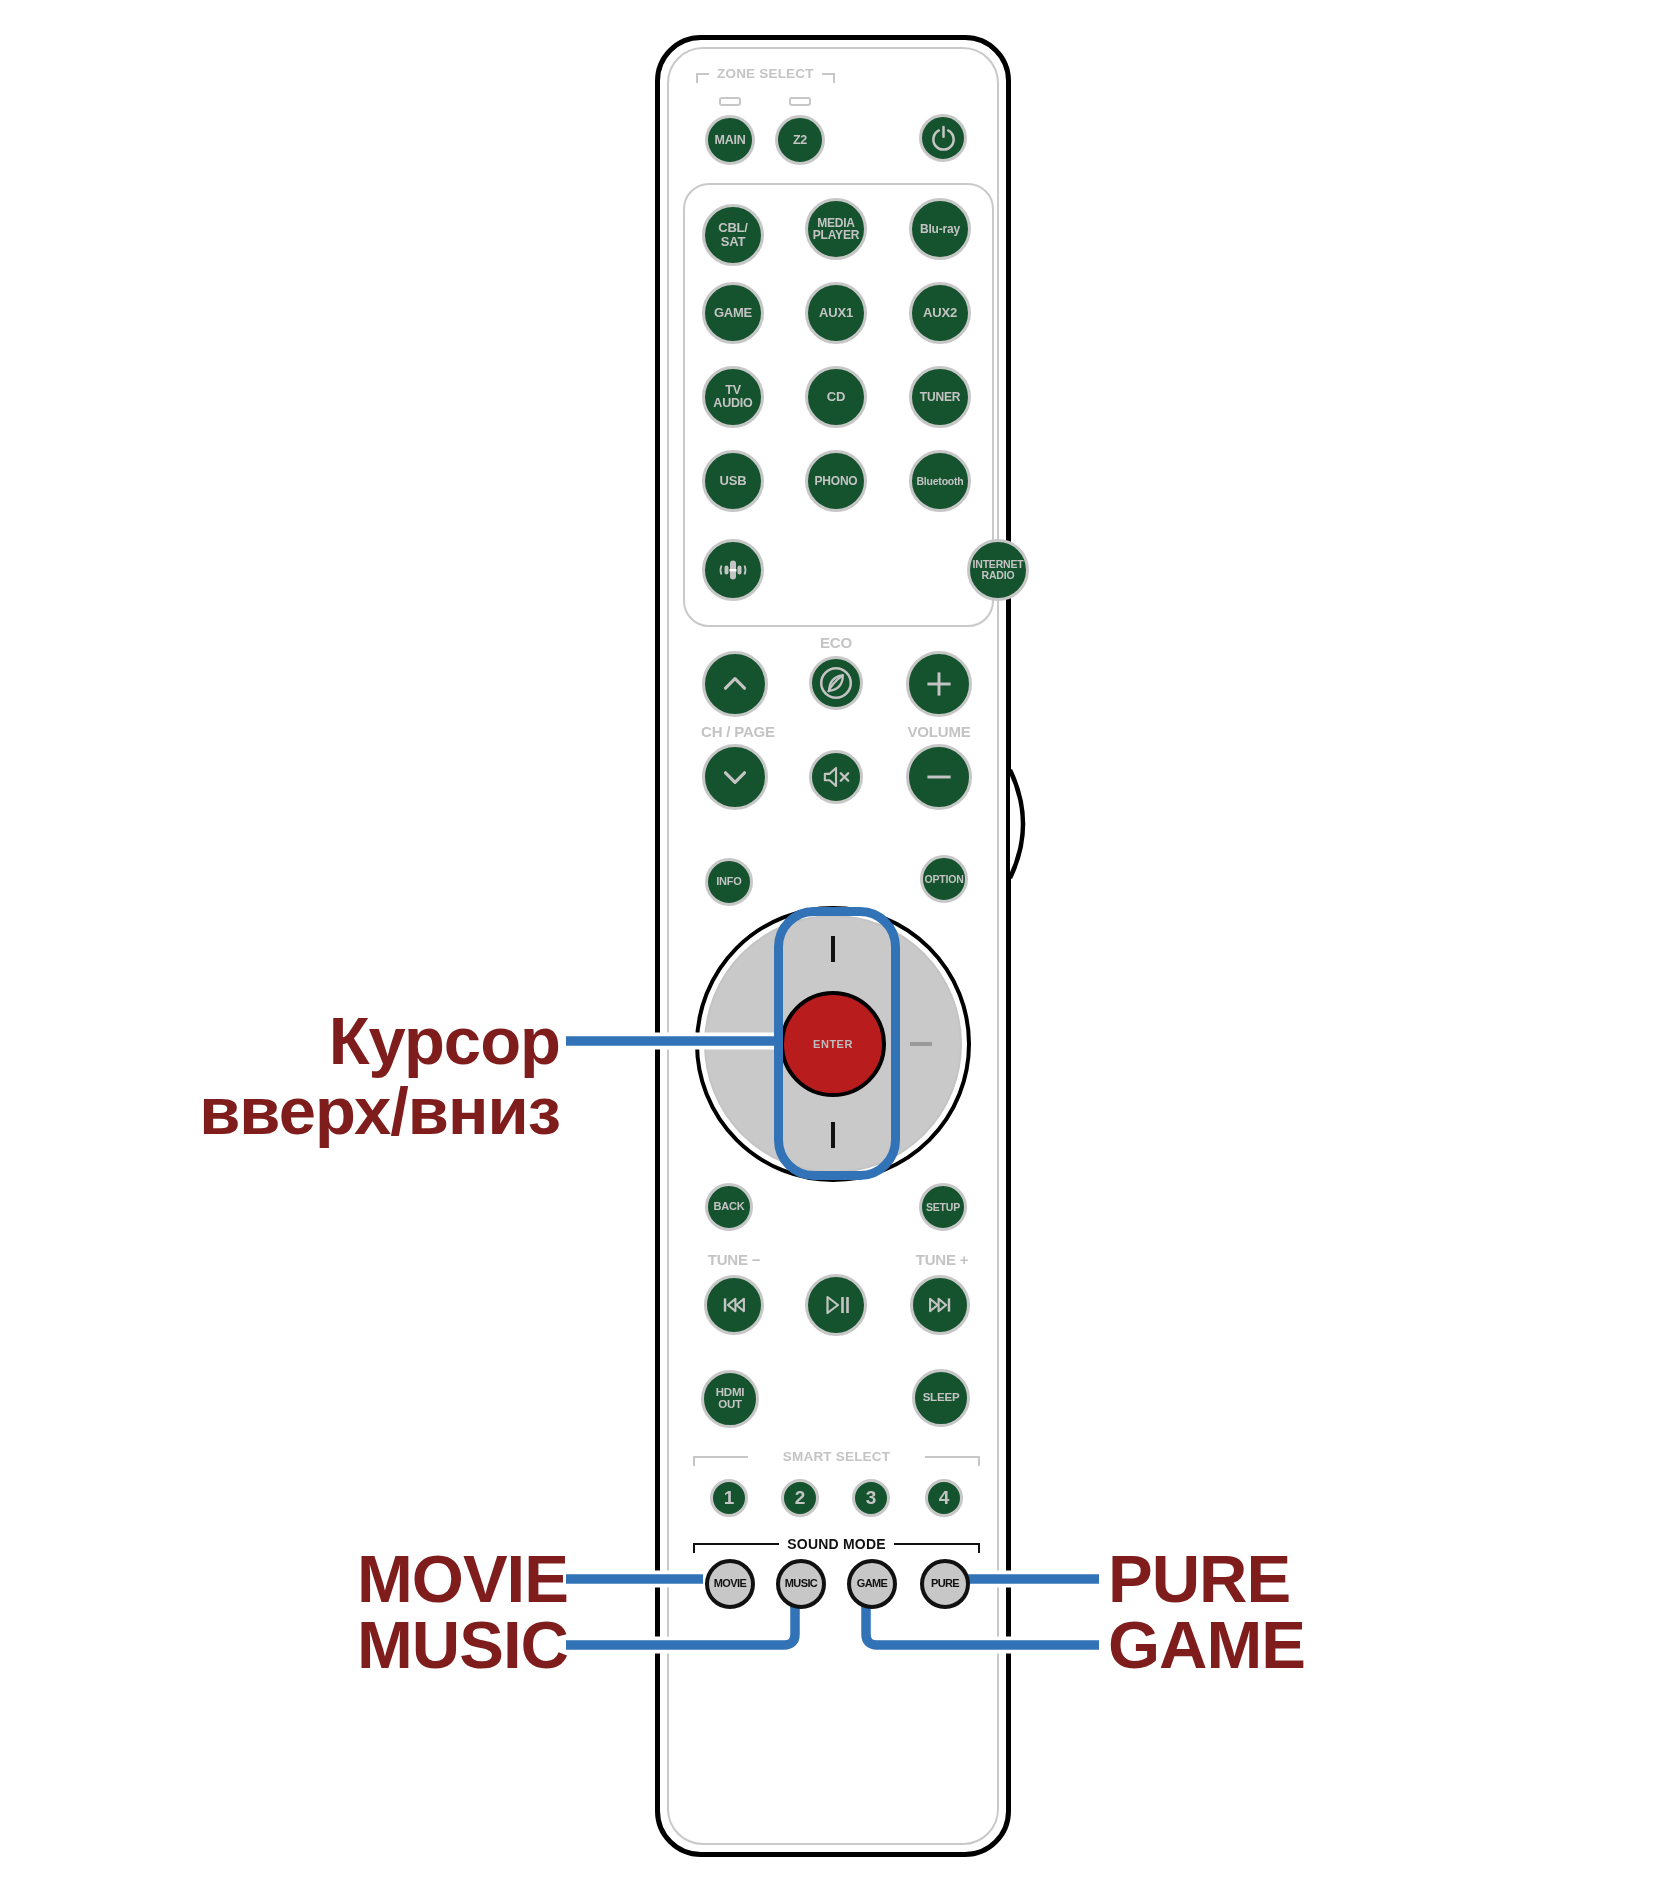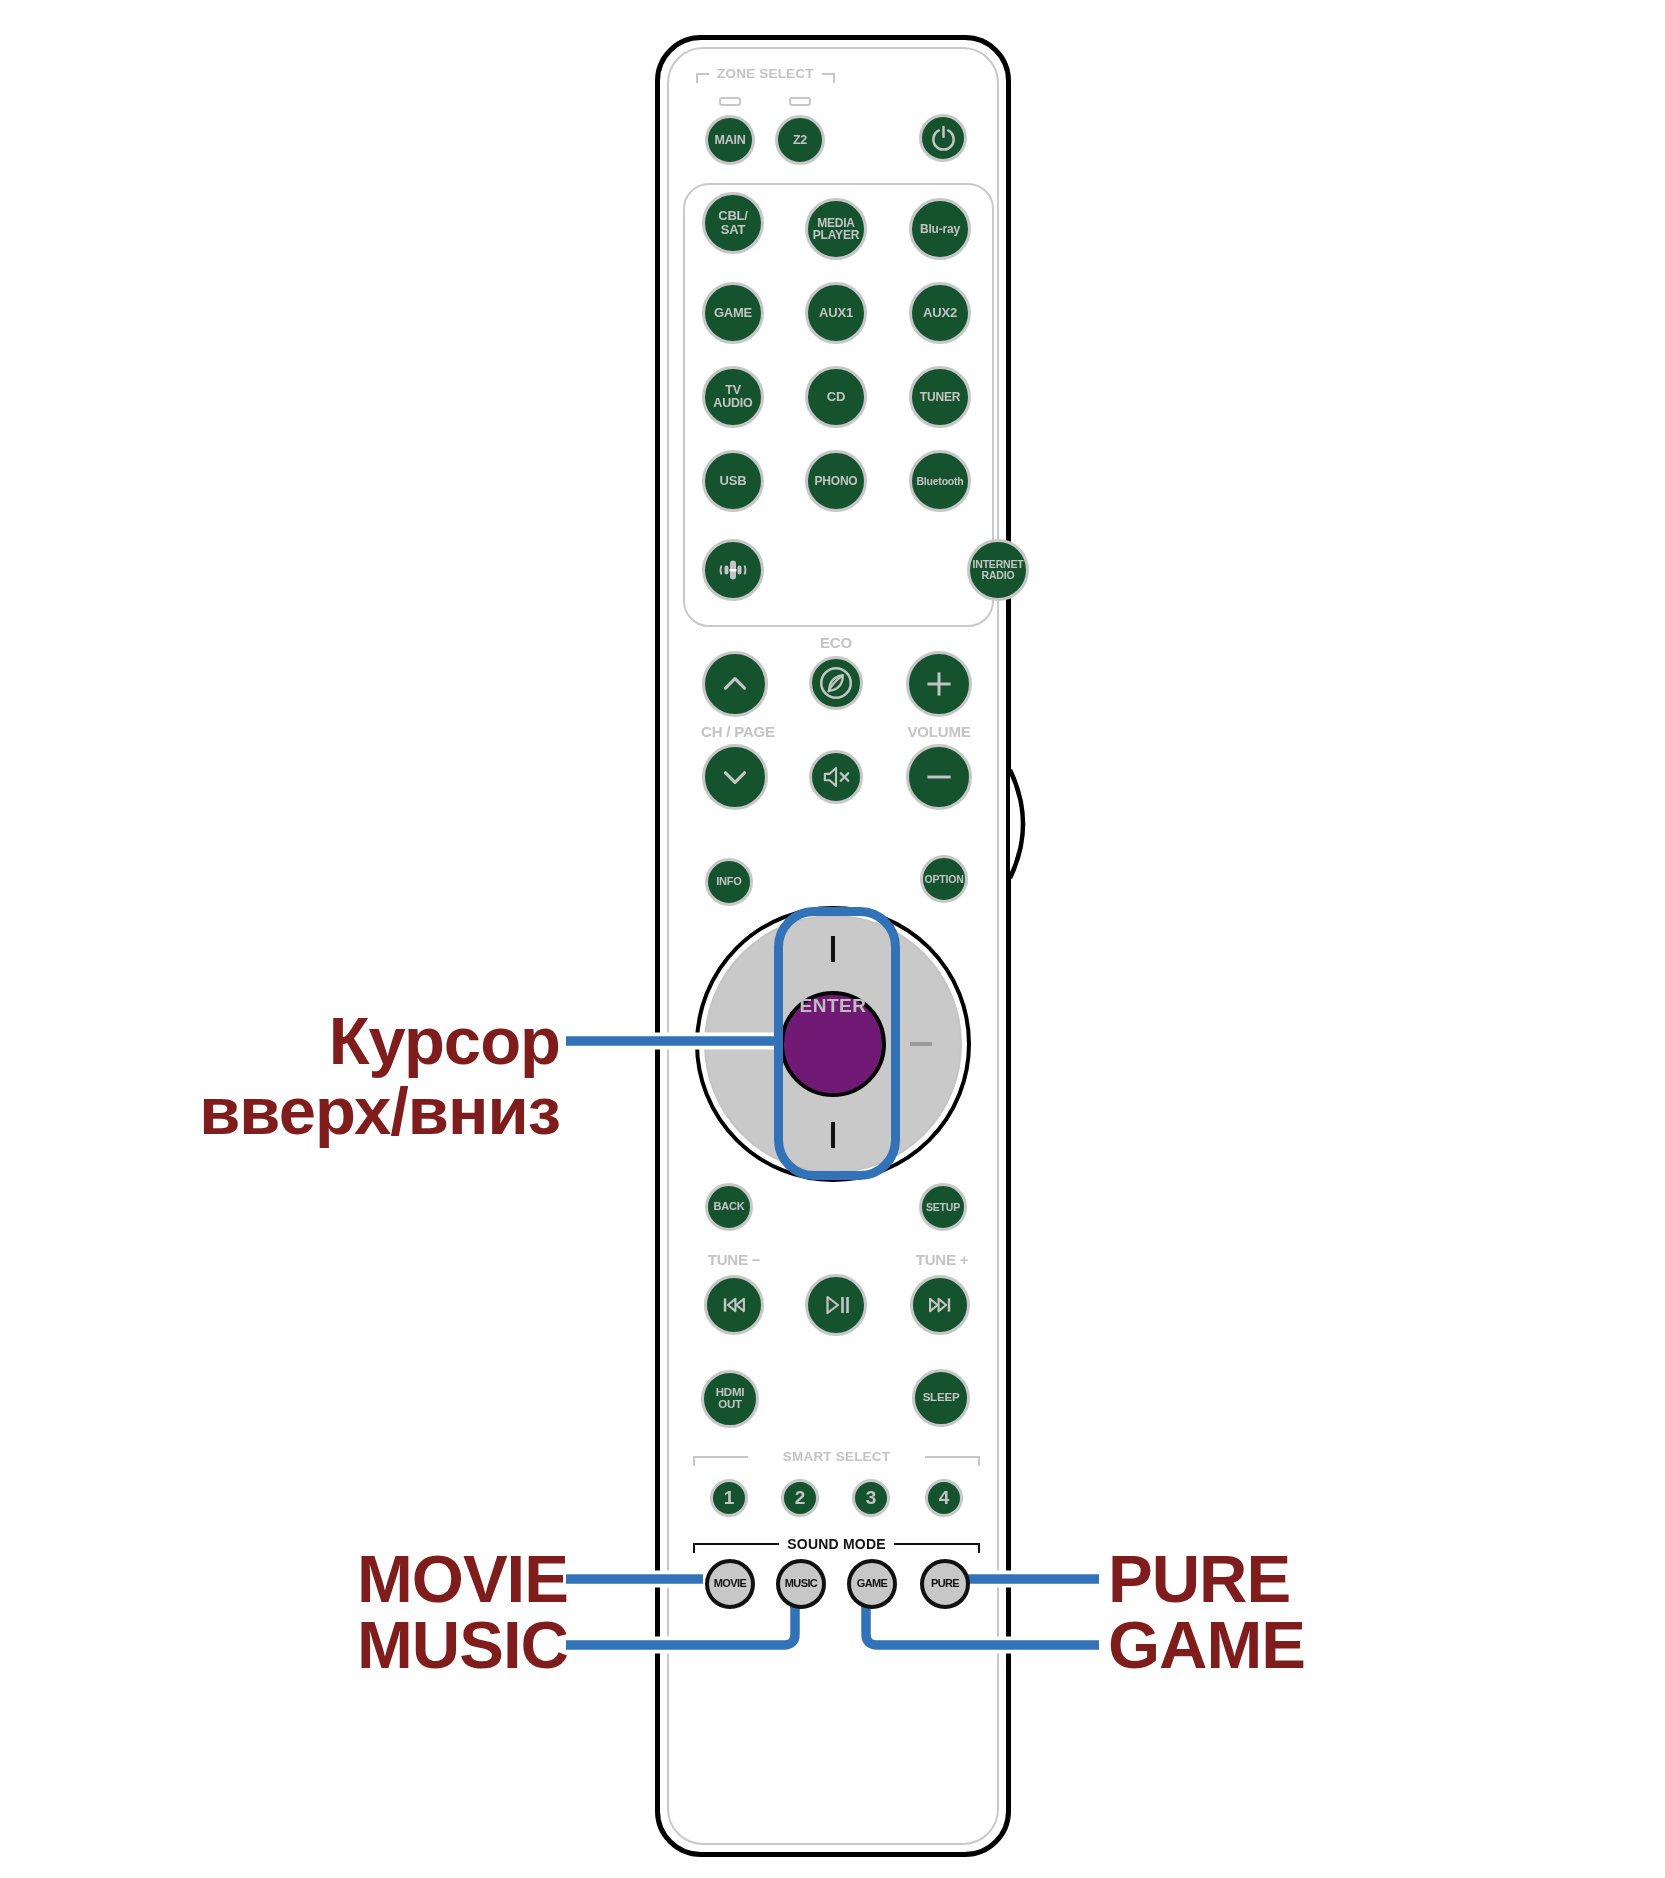--- a/index.html
+++ b/index.html
@@ -57,22 +57,22 @@
                border:2px solid #c9c9c9; border-radius:26px; }
   .led { position:absolute; width:22px; height:9px; box-sizing:border-box;
          border:2px solid #c7c7c7; border-radius:3px; }
   
   .pad-outer { position:absolute; left:35px; top:866px; width:276px; height:276px;
                box-sizing:border-box; border:4px solid #000; border-radius:50%; background:#fff; }
   .pad-fill  { position:absolute; inset:5px; box-sizing:border-box; border:2px solid #c4c4c4;
                border-radius:50%; background:#c9c9c9; }
   .pad-enter { position:absolute; left:50%; top:50%; transform:translate(-50%,-50%);
                width:106px; height:106px; box-sizing:border-box; border:4px solid #000;
-               border-radius:50%; background:#701a75; display:flex; 
-               justify-content:center; color:#bdbdbd; font-size:19px; font-weight:bold;
+               border-radius:50%; background:#b91c1c; display:flex; align-items:center;
+               justify-content:center; color:#bdbdbd; font-size:11px; font-weight:bold;
                letter-spacing:0.5px; }
   .mark-v { position:absolute; width:4px; height:26px; background:#111; }
   .mark-h { position:absolute; width:22px; height:4px; background:#9a9a9a; }
   .hl-rect { position:absolute; left:114px; top:867px; width:126px; height:273px;
              box-sizing:border-box; border:9px solid #3273b8; border-radius:40px;
              background:transparent; z-index:25; }
   
   .cap-label { position:absolute; color:#7f1d1d; font-weight:bold; font-size:67px;
                letter-spacing:-1px; line-height:56px; white-space:nowrap; }
   #cursor-label { line-height:70px; text-align:right; }
@@ -105,21 +105,21 @@
       <span>
         <svg width="27" height="27" viewBox="0 0 32 32">
           <path d="M10.5 6.5 A12 12 0 1 0 21.5 6.5" fill="none" stroke="#c4c4c4" stroke-width="3" stroke-linecap="round"></path>
           <line x1="16" y1="2.5" x2="16" y2="14" stroke="#c4c4c4" stroke-width="3" stroke-linecap="round"></line>
         </svg>
       </span>
     </div>
 
     <div class="src-block"></div>
 
-    <div class="btn src" style="left:42px; top:152px;">
+    <div class="btn src" style="left:42px; top:164px;">
       <span>CBL/</span>
       <span>SAT</span>
     </div>
     <div class="btn src" style="left:145px; top:158px; font-size:12px;">
       <span>MEDIA</span>
       <span>PLAYER</span>
     </div>
     <div class="btn src" style="left:249px; top:158px; font-size:12px;">
       <span>Blu-ray</span>
     </div>

